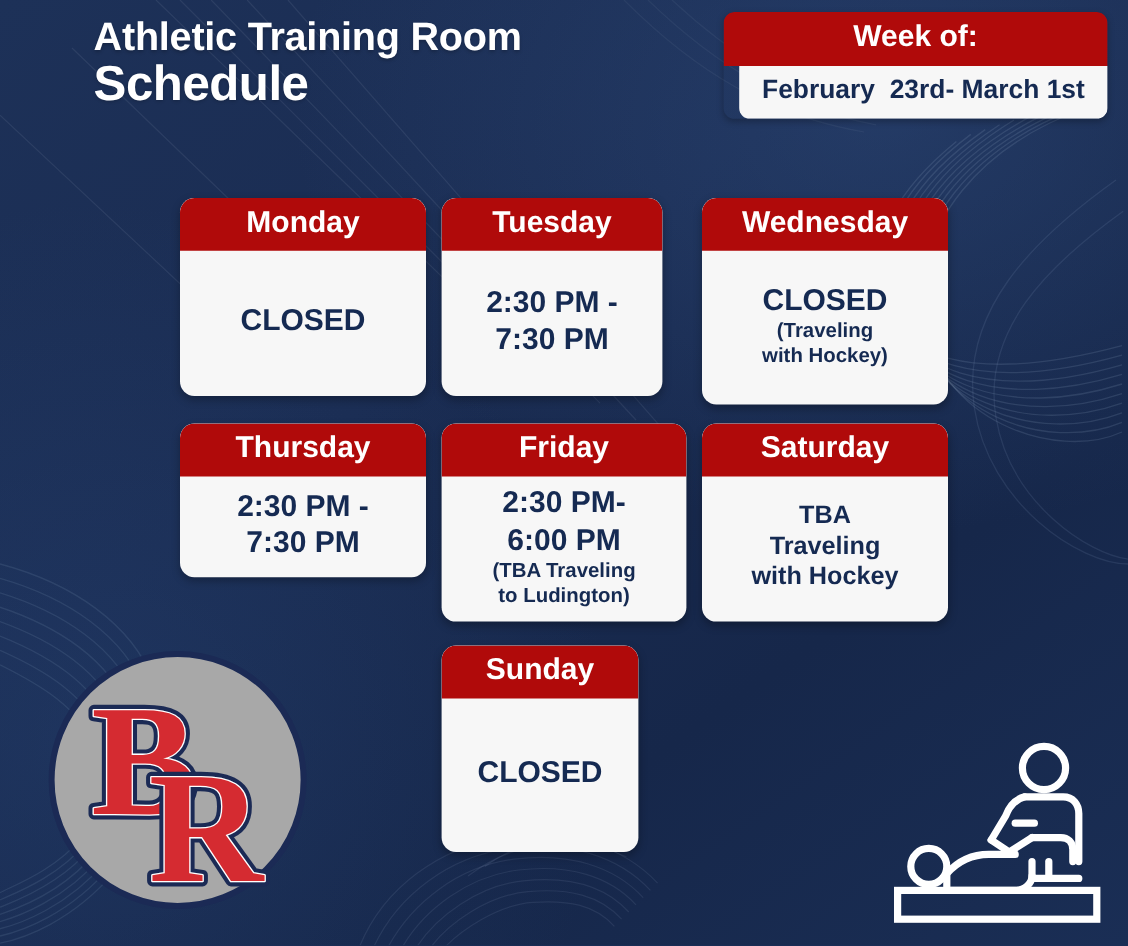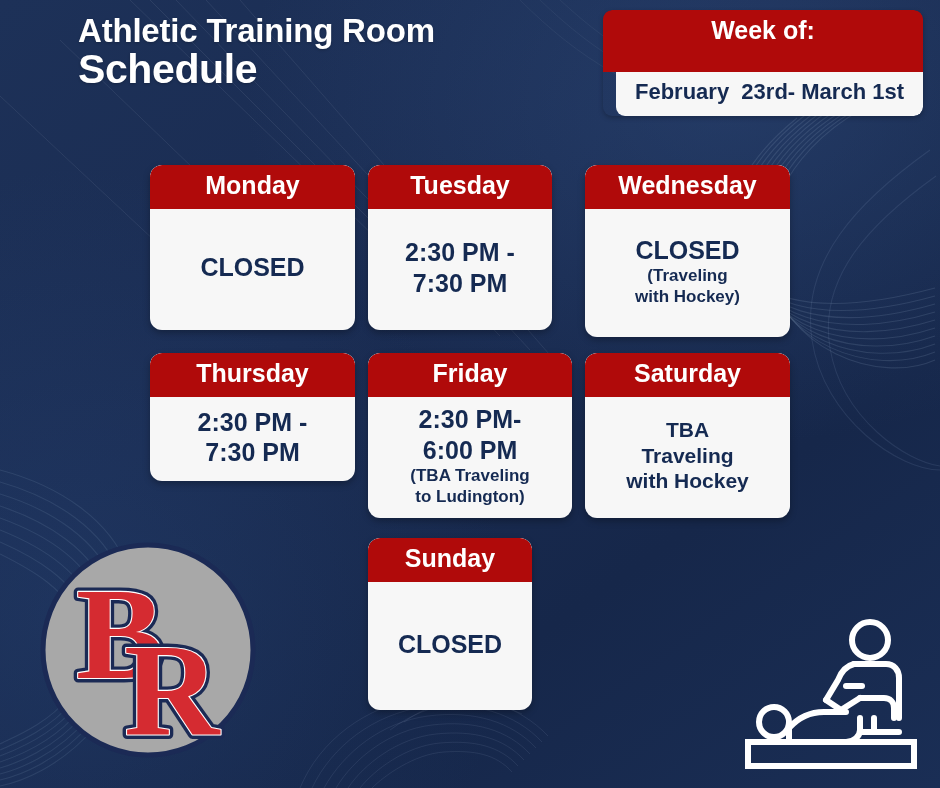--- a/index.html
+++ b/index.html
@@ -60,21 +60,21 @@
     border-radius: 9px;
     overflow: hidden;
     box-shadow: 0 2px 5px rgba(0,0,0,0.25);
   }
   .week-head {
     background: #b00a0a;
     color: #ffffff;
     font-size: 25px;
     font-weight: bold;
     text-align: center;
-    padding: 6px 0 27px 0;
+    padding: 6px 0 10px 0;
     border-radius: 9px 9px 0 0;
   }
   .week-body {
     background: #f7f7f7;
     color: #152a52;
     font-size: 22px;
     font-weight: bold;
     text-align: center;
     padding: 7px 0 11px 0;
     border-radius: 0 0 9px 9px;

